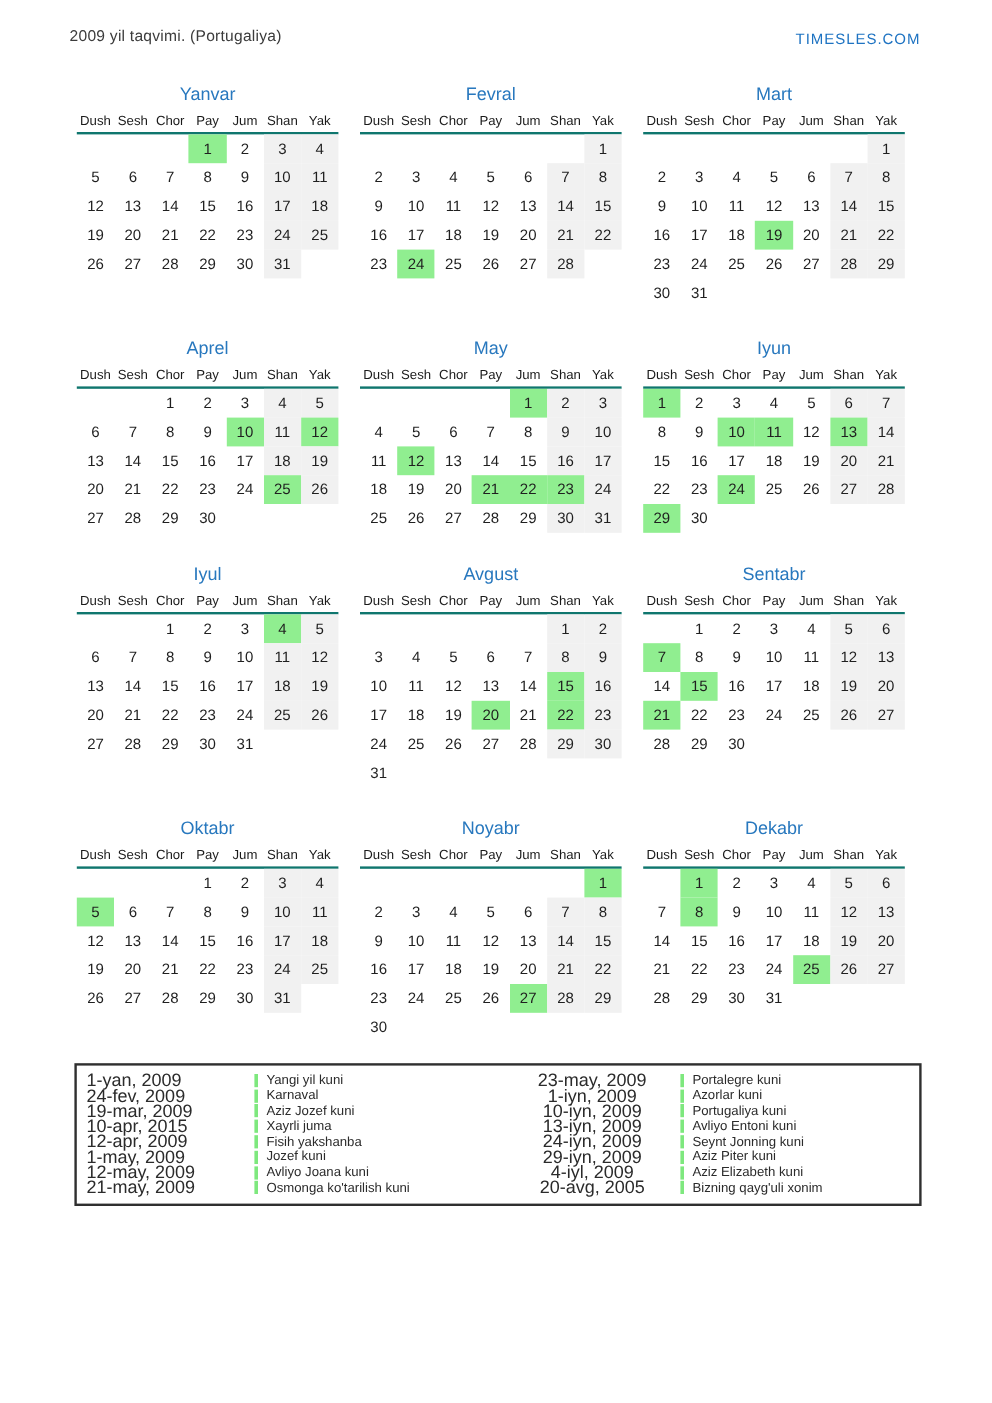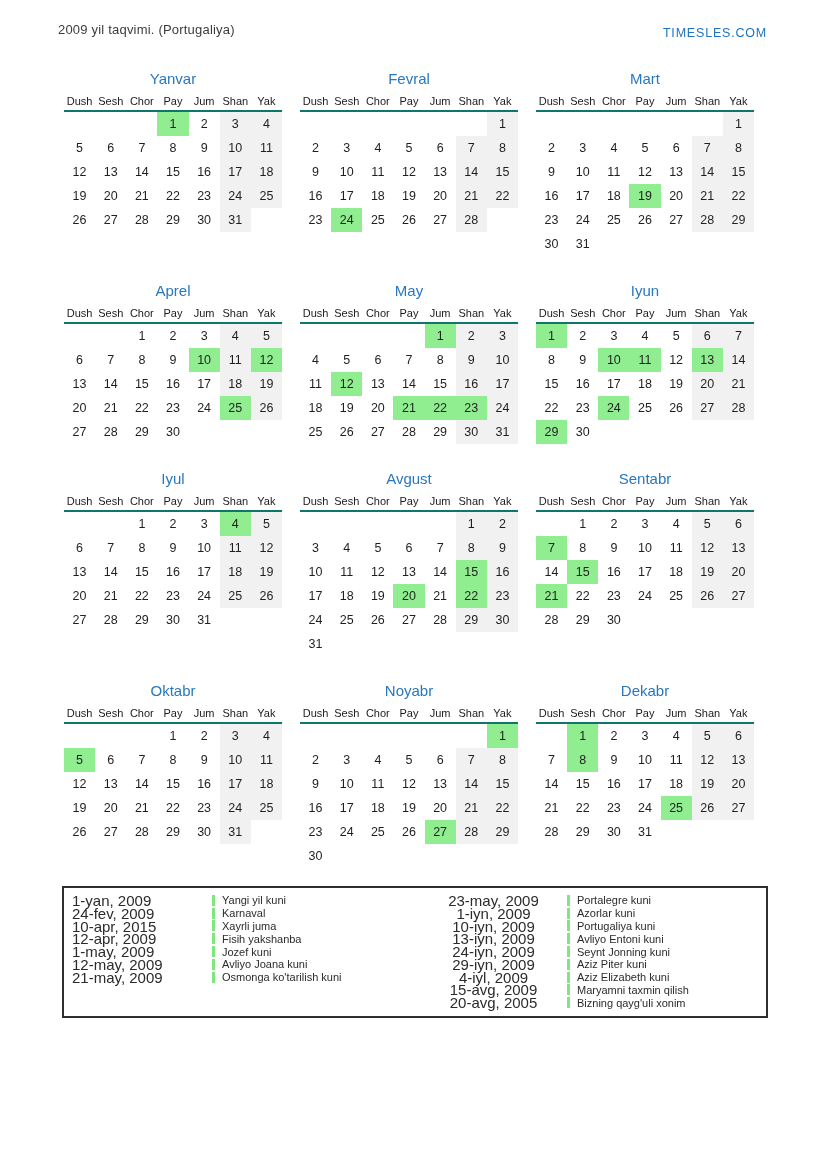--- a/index.html
+++ b/index.html
@@ -692,20 +692,25 @@
         <div class="legend-date">1-yan, 2009</div>
         <div class="legend-marker"></div>
         <div class="legend-name">Yangi yil kuni</div>
       </div>
       <div class="legend-item">
         <div class="legend-date">24-fev, 2009</div>
         <div class="legend-marker"></div>
         <div class="legend-name">Karnaval</div>
       </div>
       <div class="legend-item">
+        <div class="legend-date">19-mar, 2009</div>
+        <div class="legend-marker"></div>
+        <div class="legend-name">Aziz Jozef kuni</div>
+      </div>
+      <div class="legend-item">
         <div class="legend-date">10-apr, 2015</div>
         <div class="legend-marker"></div>
         <div class="legend-name">Xayrli juma</div>
       </div>
       <div class="legend-item">
         <div class="legend-date">12-apr, 2009</div>
         <div class="legend-marker"></div>
         <div class="legend-name">Fisih yakshanba</div>
       </div>
       <div class="legend-item">
@@ -752,25 +757,20 @@
       </div>
       <div class="legend-item">
         <div class="legend-date">29-iyn, 2009</div>
         <div class="legend-marker"></div>
         <div class="legend-name">Aziz Piter kuni</div>
       </div>
       <div class="legend-item">
         <div class="legend-date">4-iyl, 2009</div>
         <div class="legend-marker"></div>
         <div class="legend-name">Aziz Elizabeth kuni</div>
-      </div>
-      <div class="legend-item">
-        <div class="legend-date">15-avg, 2009</div>
-        <div class="legend-marker"></div>
-        <div class="legend-name">Maryamni taxmin qilish</div>
       </div>
       <div class="legend-item">
         <div class="legend-date">20-avg, 2005</div>
         <div class="legend-marker"></div>
         <div class="legend-name">Bizning qayg'uli xonim</div>
       </div>
     </div>
 </div>
 
 </body></html>

